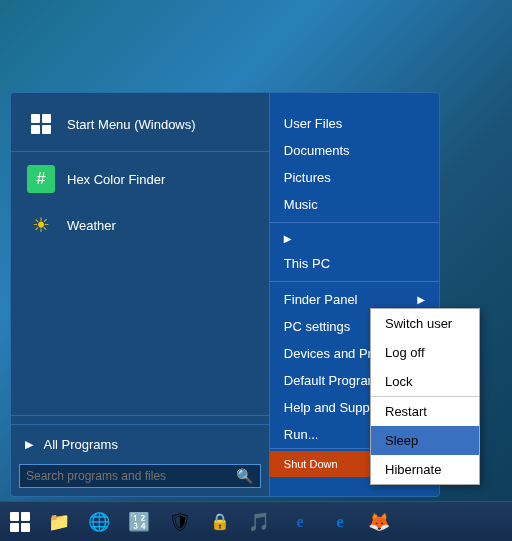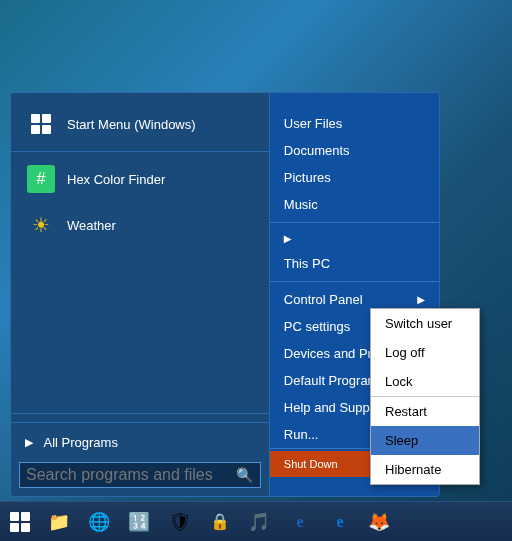--- a/index.html
+++ b/index.html
@@ -140,21 +140,21 @@
       align-items: center;
       margin: 4px 8px;
       background: #0d2e50;
       border: 1px solid #4a90d9;
       padding: 3px 6px;
     }
     .search-input {
       background: transparent;
       border: none;
       color: #aac8e8;
-      font-size: 16px;
+      font-size: 12px;
       flex: 1;
       outline: none;
     }
     .search-icon-btn {
       color: #aac8e8;
       font-size: 14px;
       cursor: pointer;
     }
 
     
@@ -341,21 +341,21 @@
       <div class="start-right-item">
         <span class="arrow">▶</span>
       </div>
       <div class="start-right-item">
         <span>This PC</span>
       </div>
 
       <div class="start-right-divider"></div>
 
       <div class="start-right-item">
-        <span>Control Panel</span>
+        <span>Finder Panel</span>
         <span class="arrow">▶</span>
       </div>
       <div class="start-right-item">
         <span>PC settings</span>
       </div>
       <div class="start-right-item">
         <span>Devices and Printers</span>
       </div>
       <div class="start-right-item">
         <span>Default Programs</span>

